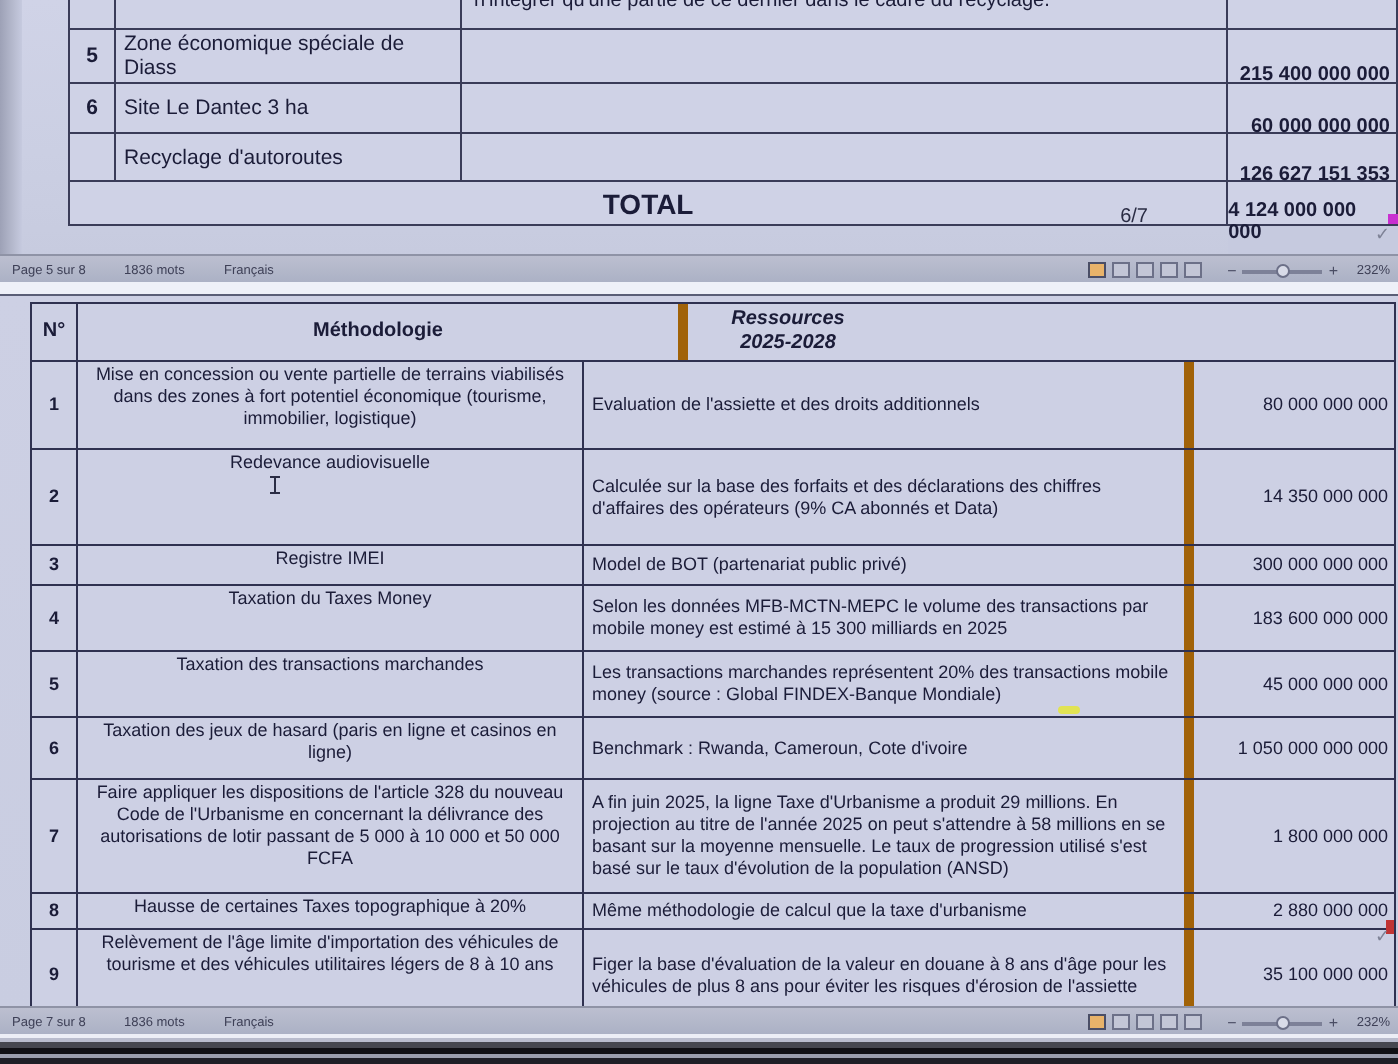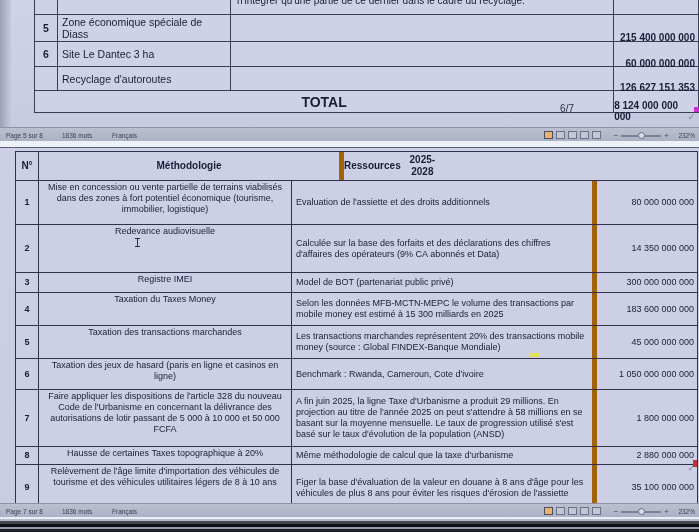--- a/index.html
+++ b/index.html
@@ -78,21 +78,21 @@
     border:1.5px solid #2f3150;background:#cdd0e4;
     font-size:9px;line-height:1.22;
   }
   .m-row{display:flex;border-top:1px solid #2f3150;}
   .m-row.header{border-top:none;font-weight:bold;}
   .m-num{width:22px;border-right:1px solid #2f3150;display:flex;align-items:center;justify-content:center;font-weight:bold;flex-shrink:0;}
   .m-meas{width:253px;border-right:1px solid #2f3150;padding:1px 3px;box-sizing:border-box;position:relative;flex-shrink:0;text-align:center;}
   .m-meth{width:305px;border-right:5px solid #a16207;padding:1px 4px;box-sizing:border-box;display:flex;align-items:center;position:relative;flex-shrink:0;}
   .m-res{width:100px;display:flex;align-items:center;justify-content:flex-end;padding-right:3px;box-sizing:border-box;position:relative;flex-shrink:0;}
   .m-row.header .m-num,.m-row.header .m-meas,.m-row.header .m-meth{display:flex;align-items:center;justify-content:center;text-align:center;font-size:10px;padding:0;}
-  .m-row.header .m-res{flex-direction:row;justify-content:center;align-items:center;text-align:center;font-size:10px;padding:0;}
+  .m-row.header .m-res{flex-direction:column;justify-content:center;align-items:center;text-align:center;font-size:10px;padding:0;font-style:italic;}
   .m-row.partial{height:4px;overflow:hidden;}
   .cursor-ibeam{position:absolute;left:98px;top:13px;width:1px;height:9px;background:#2a2c44;}
   .cursor-ibeam::before,.cursor-ibeam::after{content:"";position:absolute;left:-2px;width:5px;height:1px;background:#2a2c44;}
   .cursor-ibeam::before{top:0;}
   .cursor-ibeam::after{bottom:0;}
   .yellow-mark{position:absolute;right:52px;bottom:1px;width:11px;height:4px;background:#e4e63a;border-radius:2px;opacity:.85;}
   .red-mark{position:absolute;right:0px;bottom:-3px;width:4px;height:7px;background:#c13434;}
 
   
   .bottom-frame{position:absolute;left:0;top:517px;width:699px;height:15px;}
@@ -134,21 +134,21 @@
       </div>
       <div class="t-row" style="height:23px;">
         <div class="t-num"></div>
         <div class="t-label">Recyclage d'autoroutes</div>
         <div class="t-mid"></div>
         <div class="t-amt">126 627 151 353</div>
       </div>
       <div class="t-row" style="height:21px;">
         <div class="t-total-label">TOTAL</div>
         <div class="t-amt">
-          <span>8 124 000 000 000</span>
+          <span>4 124 000 000 000</span>
           <span class="magenta-mark"></span>
         </div>
       </div>
     </div>
 
     <div class="page-footer">6/7</div>
   </div>
   <span class="check-top"></span>
 
   <div class="status-bar top">

